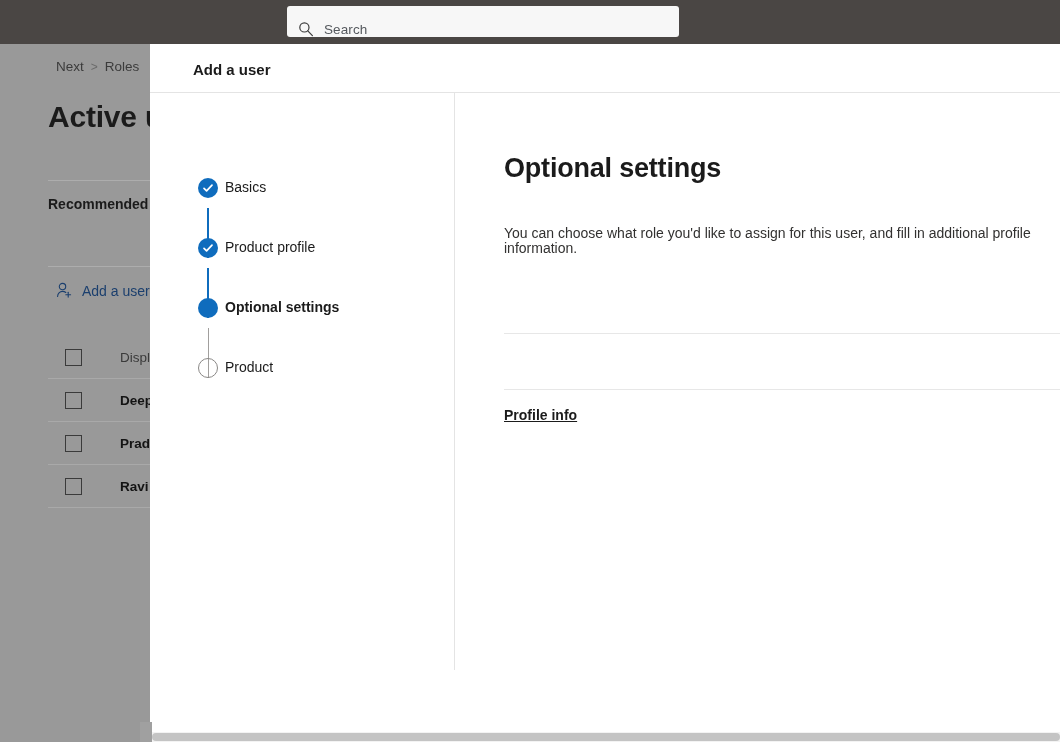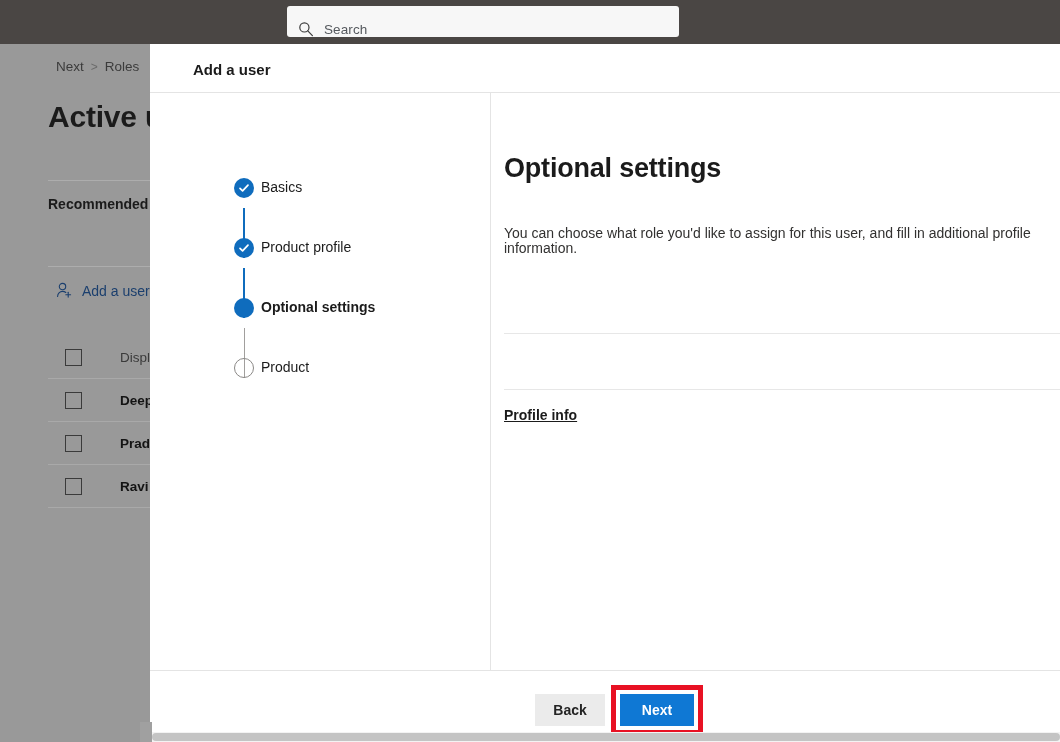--- a/index.html
+++ b/index.html
@@ -105,21 +105,20 @@
   .dlg-header-rule {
     position: absolute; left: 0; top: 48px; width: 910px; height: 1px;
     background: #e4e4e4;
   }
 
   
   .steps {
     position: absolute; left: 0; top: 49px;
     width: 305px; height: 577px;
     border-right: 1px solid #e4e4e4;
-    margin-left: 36px;
   }
   .step {
     position: absolute; left: 0; display: flex; align-items: center;
     height: 22px;
   }
   .step .dot {
     position: absolute; left: 48px; top: 0;
     width: 20px; height: 20px; border-radius: 50%;
     display: flex; align-items: center; justify-content: center;
   }
@@ -324,25 +323,20 @@
     <div class="content">
       <div class="c-title">Optional settings</div>
       <div class="c-desc">You can choose what role you'd like to assign for this user, and fill in additional profile information.</div>
 
       <div class="c-sect-rule s1"></div>
 
       <div class="c-sect-rule s2"></div>
       <div class="c-sect-label l2">Profile info</div>
     </div>
 
-    <div class="dlg-footer">
-      <button class="btn btn-back">Back</button>
-      <button class="btn btn-next">Next</button>
-      <div class="highlight-box"></div>
-    </div>
   </div>
 
   <div class="scroll-corner"></div>
   <div class="hscroll">
     <div class="thumb"></div>
   </div>
 
 </div>
 
 </body></html>

